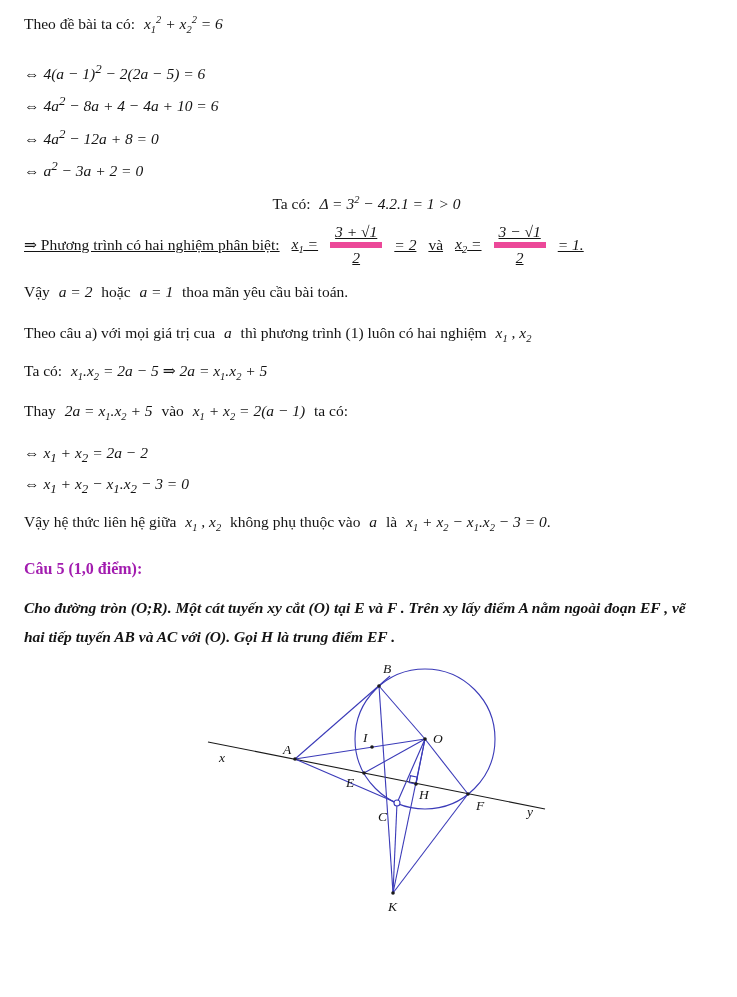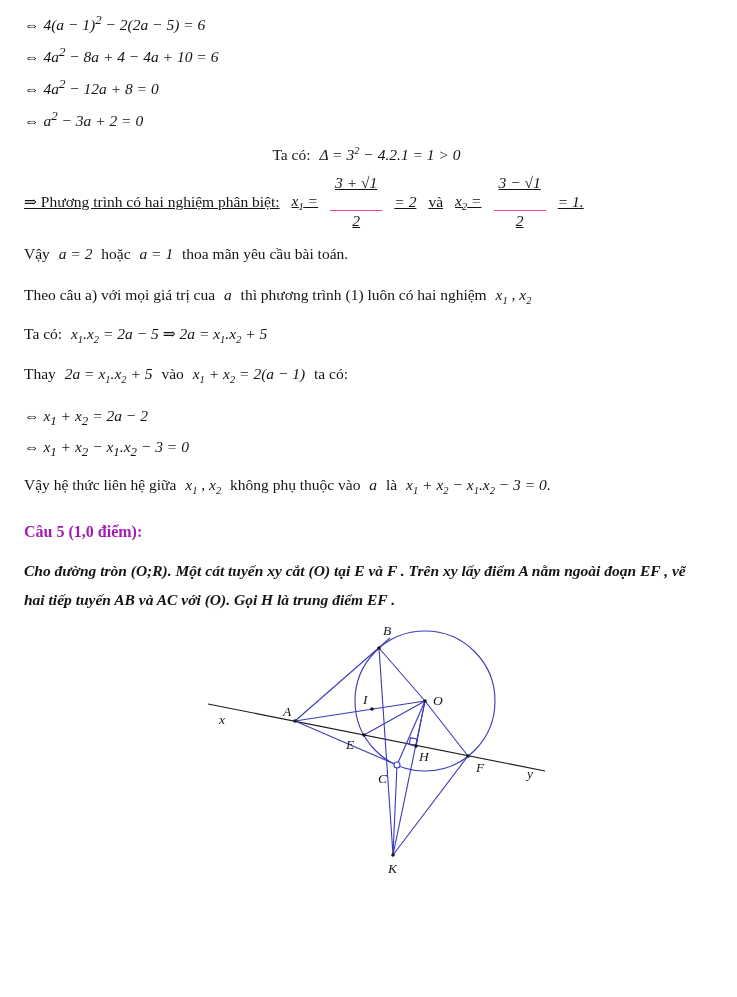--- a/index.html
+++ b/index.html
@@ -29,34 +29,38 @@
   .paraa   { margin-bottom: 18px; }
   .product { margin-bottom: 20px; }
   .subst   { margin-bottom: 22px; }
   .steps2  { margin-bottom: 16px; }
   .steps2 .eq { margin-bottom: 9px; font-style: italic; }
   .rel     { margin-bottom: 27px; }
   .cau5    { margin-bottom: 16px; font-weight: 700; font-size: 16px; }
   .statement { margin-bottom: 6px; font-weight: 700; font-style: italic; line-height: 1.85; }
 
   .frac { display: inline-block; text-align: center; vertical-align: middle; font-style: italic; line-height: 1.15; }
-  .frac .num { display: block; border-bottom: 1px solid #ec4899; padding: 0 5px 18px; }
+  .frac .num { display: block; border-bottom: 6px solid #ec4899; padding: 0 5px 1px; }
   .frac .den { display: block; padding-top: 1px; }
 
   .figure { margin-left: -24px; }
   .fig-label text {
     font-family: "Liberation Serif", "DejaVu Serif", serif;
     font-style: italic; font-size: 13.5px; fill: #141414;
   }
 </style>
 </head>
 <body>
 
 <div class="doc">
 
+  <p class="intro">
+    <span class="txt seg">Theo đề bài ta có:</span>
+    <span class="math seg">x<sub>1</sub><sup>2</sup> + x<sub>2</sub><sup>2</sup> = 6</span>
+  </p>
 
   <div class="steps1">
     <p class="eq">⇔ 4(a − 1)<sup>2</sup> − 2(2a − 5) = 6</p>
     <p class="eq">⇔ 4a<sup>2</sup> − 8a + 4 − 4a + 10 = 6</p>
     <p class="eq">⇔ 4a<sup>2</sup> − 12a + 8 = 0</p>
     <p class="eq">⇔ a<sup>2</sup> − 3a + 2 = 0</p>
   </div>
 
   <p class="delta">
     <span class="txt seg">Ta có:</span>

